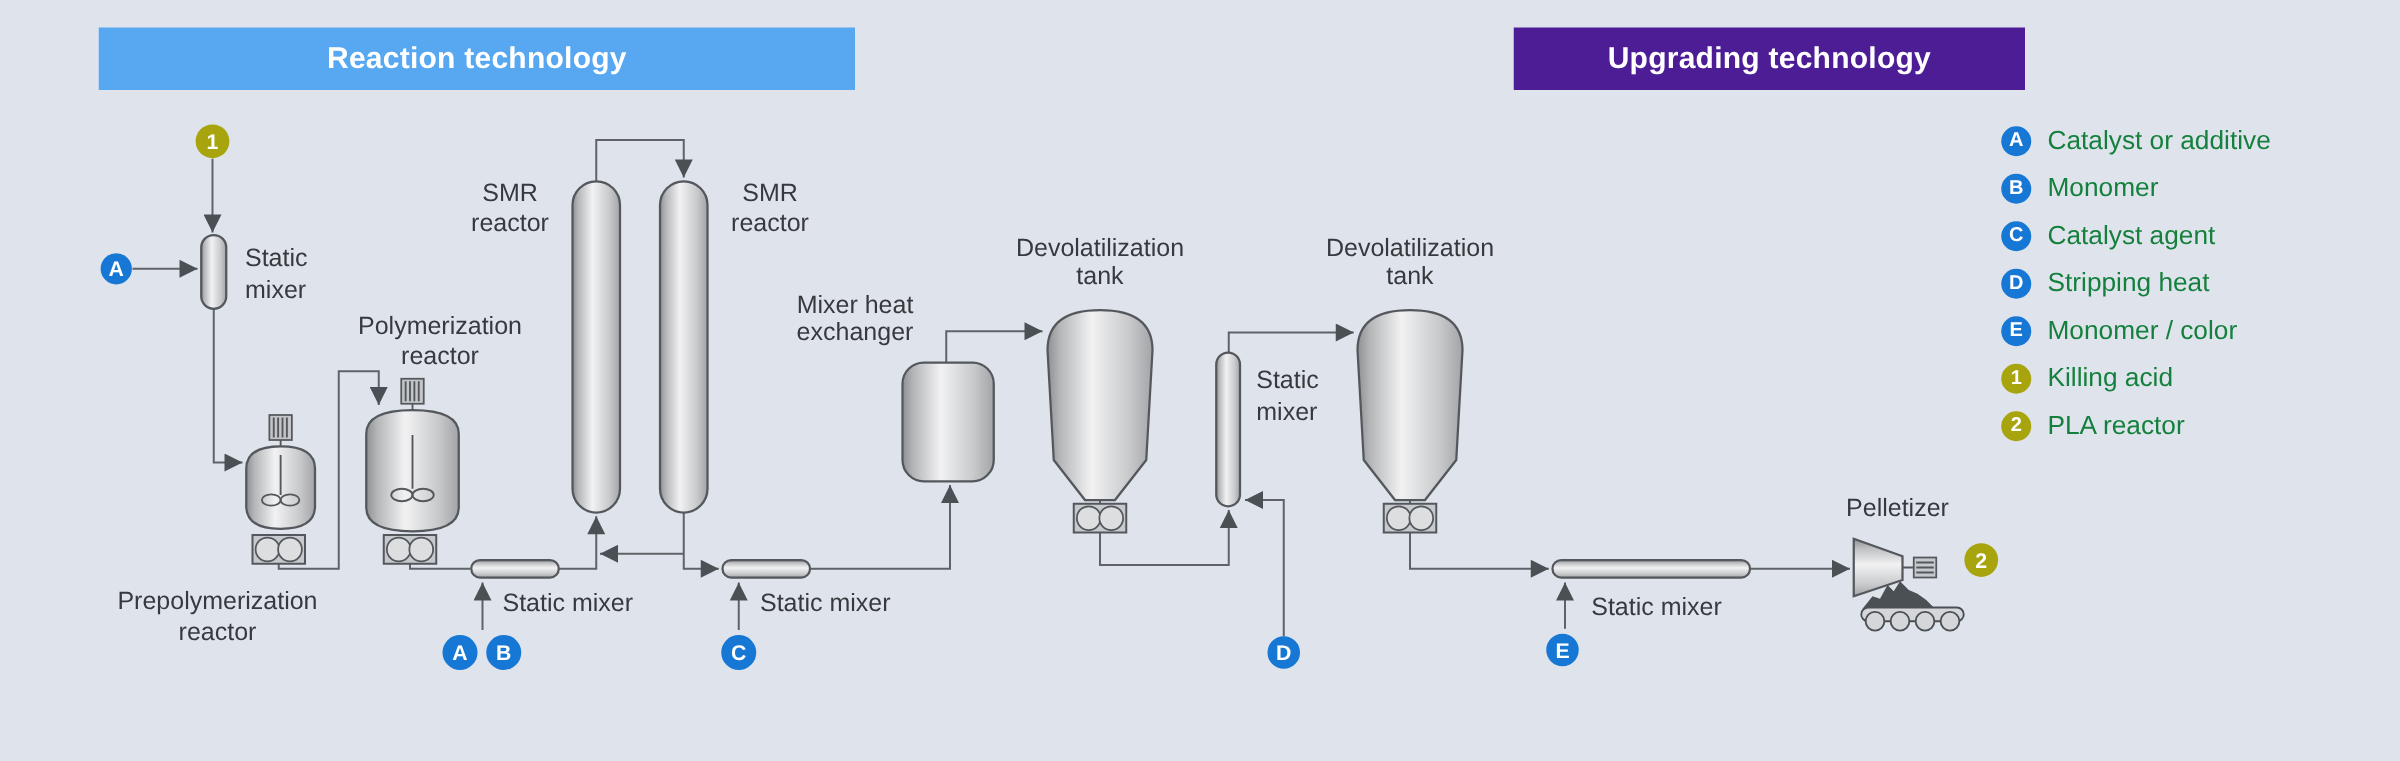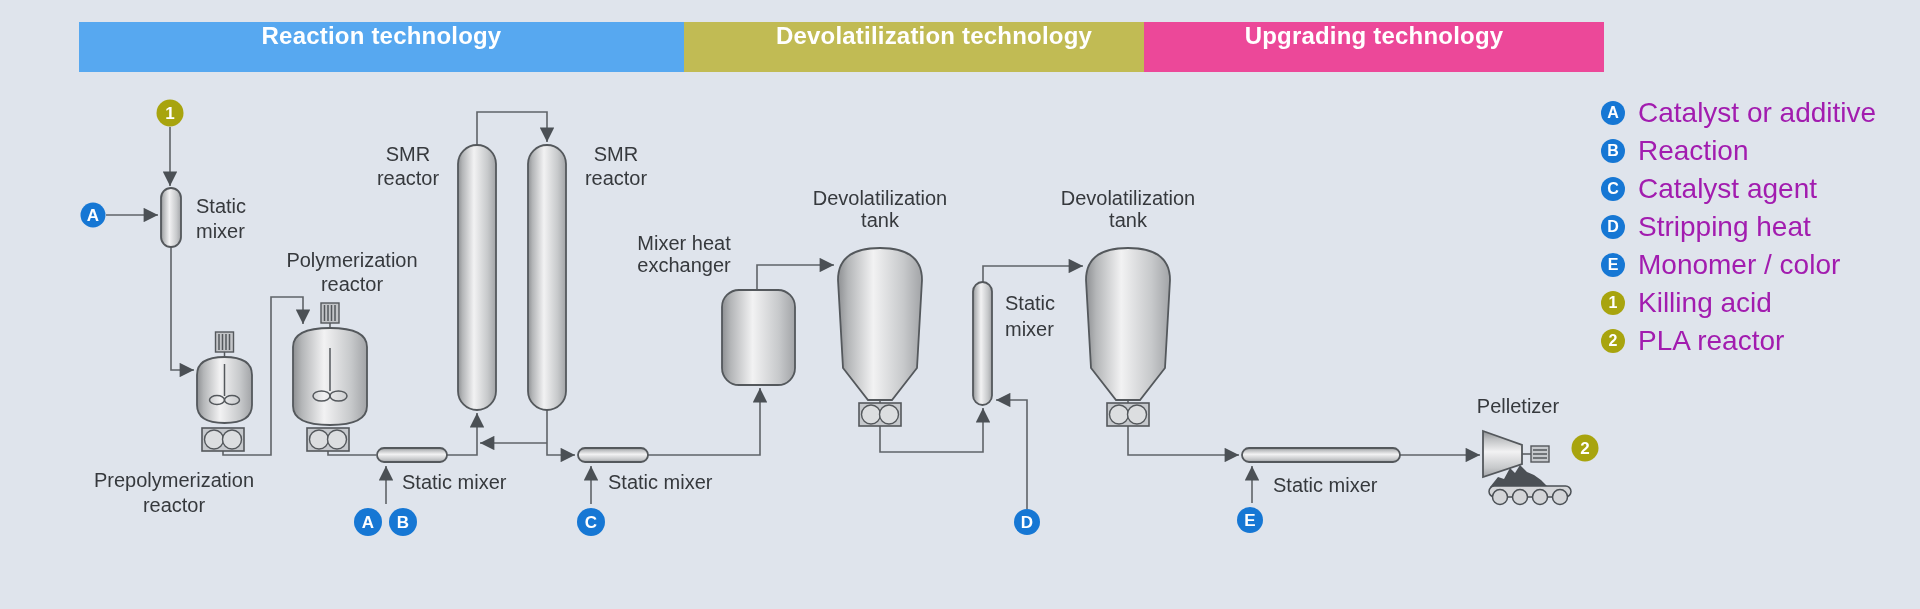--- a/index.html
+++ b/index.html
@@ -1,47 +1,44 @@
 <!DOCTYPE html>
 <html><head>
 <meta charset="utf-8">
 <style>
   html,body{margin:0;padding:0}
   .page{position:relative;width:1920px;height:609px;background:#dfe4ec;
         font-family:"Liberation Sans",sans-serif;overflow:hidden}
-  .hdr{position:absolute;top:22px;height:50px;display:flex;align-items:flex-start;
+  .hdr{position:absolute;top:22px;height:50px;display:flex;align-items:center;
        justify-content:center;color:#fff;font-weight:bold;font-size:24px;letter-spacing:.2px}
   .hdr-reaction{left:79px;width:605px;background:#57a8f0}
   .hdr-devol{left:684px;width:500px;background:#c1bb54}
-  .hdr-upgrade{left:1144px;width:460px;background:#ec4899}
+  .hdr-upgrade{left:1211px;width:409px;background:#4c1d95}
   .legend{position:absolute;left:1601px;top:94px}
   .legend-row{display:flex;align-items:center;height:38px}
   .badge{width:24px;height:24px;border-radius:50%;color:#fff;font-weight:bold;font-size:16px;
          display:flex;align-items:center;justify-content:center;margin-right:13px;flex:0 0 24px}
   .badge.letter{background:#1677d4}
   .badge.number{background:#a8a40e}
-  .legend-label{font-size:28px;color:#a21caf;white-space:nowrap}
+  .legend-label{font-size:21px;color:#15803d;white-space:nowrap}
   svg{position:absolute;left:0;top:0}
   svg text{font-family:"Liberation Sans",sans-serif}
   .lbl{font-size:20px;fill:#36393d}
   .pipe{stroke:#5f6368;stroke-width:1.6;fill:none}
   .thin{stroke:#54585c;stroke-width:1.5;fill:none}
   .vessel{stroke:#54585c;stroke-width:1.8}
   .badge-txt{font-size:17px;font-weight:bold;fill:#ffffff;text-anchor:middle}
 </style>
 </head>
 <body>
 
 <div class="page">
 
   <div class="hdr hdr-reaction">
     <span>Reaction technology</span>
-  </div>
-  <div class="hdr hdr-devol">
-    <span>Devolatilization technology</span>
   </div>
   <div class="hdr hdr-upgrade">
     <span>Upgrading technology</span>
   </div>
 
   <svg width="1920" height="609" viewBox="0 0 1920 609">
     <defs>
       <linearGradient id="gmH" x1="0" y1="0" x2="1" y2="0">
         <stop offset="0" stop-color="#8e9093"></stop>
           <stop offset="0.12" stop-color="#b4b6b8"></stop>
@@ -208,21 +205,21 @@
     </g>
   </svg>
 
   <div class="legend">
     <div class="legend-row">
       <span class="badge letter">A</span>
       <span class="legend-label">Catalyst or additive</span>
     </div>
     <div class="legend-row">
       <span class="badge letter">B</span>
-      <span class="legend-label">Reaction</span>
+      <span class="legend-label">Monomer</span>
     </div>
     <div class="legend-row">
       <span class="badge letter">C</span>
       <span class="legend-label">Catalyst agent</span>
     </div>
     <div class="legend-row">
       <span class="badge letter">D</span>
       <span class="legend-label">Stripping heat</span>
     </div>
     <div class="legend-row">

